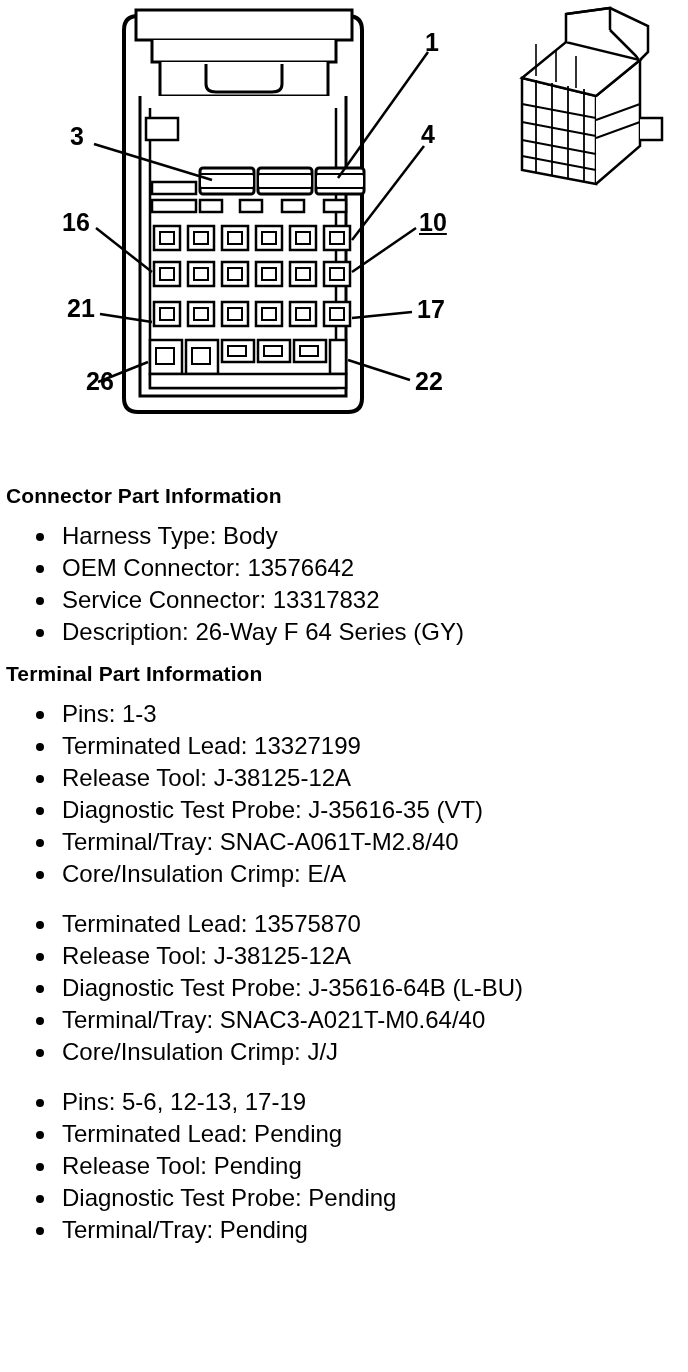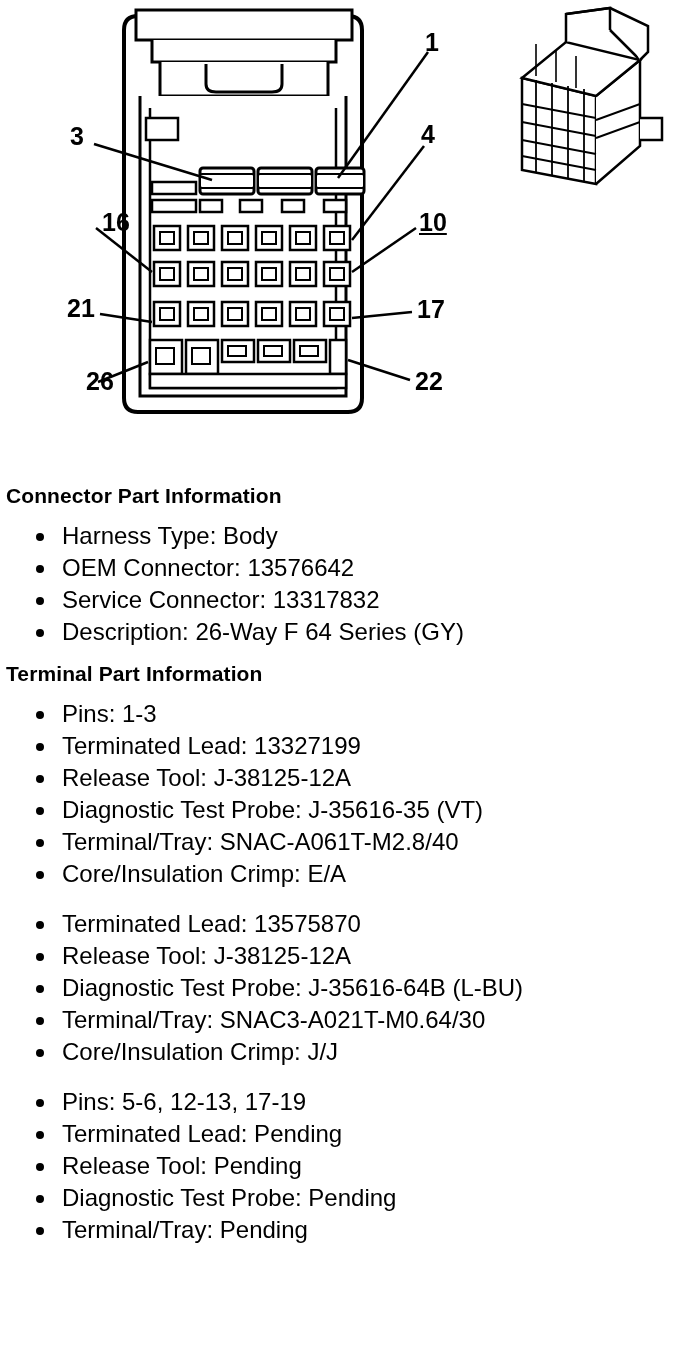--- a/index.html
+++ b/index.html
@@ -243,21 +243,21 @@
           <path d="M536,44 L536,76"></path>
           <path d="M556,50 L556,82"></path>
           <path d="M576,56 L576,88"></path>
         </g>
       </g>
     </svg>
 
     <div class="calloutnum" style="left:425px; top:30px;">1</div>
     <div class="calloutnum" style="left:70px; top:124px;">3</div>
     <div class="calloutnum" style="left:421px; top:122px;">4</div>
-    <div class="calloutnum" style="left:62px; top:210px;margin-left:40px;">16</div>
+    <div class="calloutnum" style="left:62px; top:210px;">16</div>
     <div class="calloutnum" style="left:419px; top:210px;text-decoration:underline;">10</div>
     <div class="calloutnum" style="left:67px; top:296px;">21</div>
     <div class="calloutnum" style="left:417px; top:297px;text-align:center;">17</div>
     <div class="calloutnum" style="left:62px; top:369px;margin-left:24px;">26</div>
     <div class="calloutnum" style="left:415px; top:369px;">22</div>
   </div>
 
   <div class="content">
 
     <h2 class="section-title">Connector Part Information</h2>
@@ -279,21 +279,21 @@
       <li>Terminal/Tray: SNAC-A061T-M2.8/40</li>
       <li>Core/Insulation Crimp: E/A</li>
     </ul>
 
     <div class="group-gap"></div>
 
     <ul class="bullets">
       <li>Terminated Lead: 13575870</li>
       <li>Release Tool: J-38125-12A</li>
       <li>Diagnostic Test Probe: J-35616-64B (L-BU)</li>
-      <li>Terminal/Tray: SNAC3-A021T-M0.64/30</li>
+      <li>Terminal/Tray: SNAC3-A021T-M0.64/40</li>
       <li>Core/Insulation Crimp: J/J</li>
     </ul>
 
     <div class="group-gap"></div>
 
     <ul class="bullets">
       <li>Pins: 5-6, 12-13, 17-19</li>
       <li>Terminated Lead: Pending</li>
       <li>Release Tool: Pending</li>
       <li>Diagnostic Test Probe: Pending</li>

